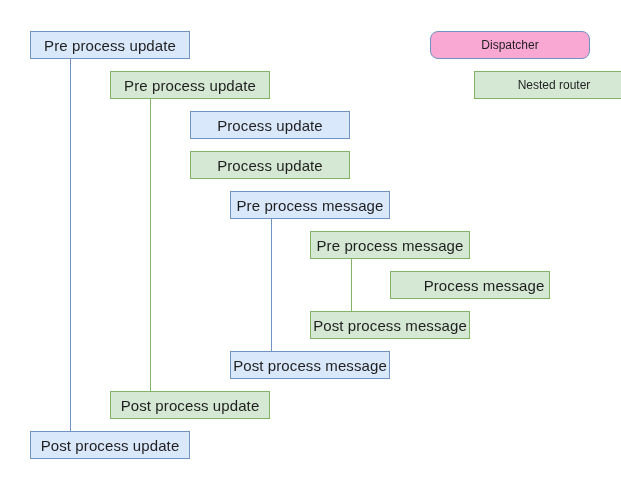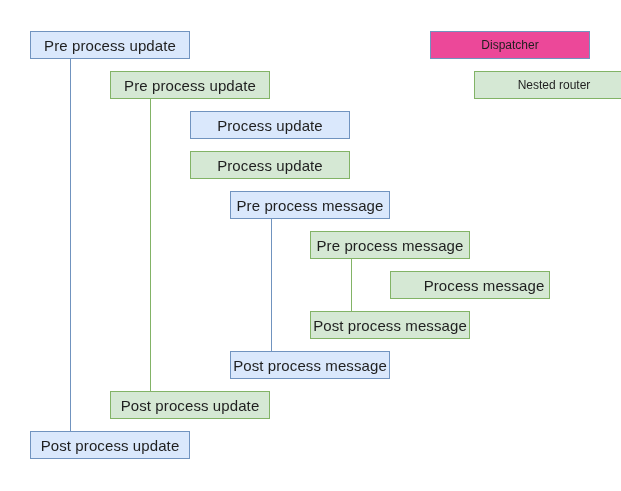--- a/index.html
+++ b/index.html
@@ -63,22 +63,23 @@
     display: flex;
     align-items: center;
     justify-content: center;
     font-size: 12px;
     line-height: 1;
     color: #1f1f1f;
     white-space: nowrap;
     user-select: none;
   }
   .legend-item.dispatcher {
-    background: #ec4899;
+    background: #f9a8d4;
     border-color: #7093bf;
+    border-radius: 8px;
   }
   .legend-item.router {
     background: #d5e8d4;
     border-color: #82b366;
     margin-left: 44px;
   }
 </style>
 </head>
 <body>
 

